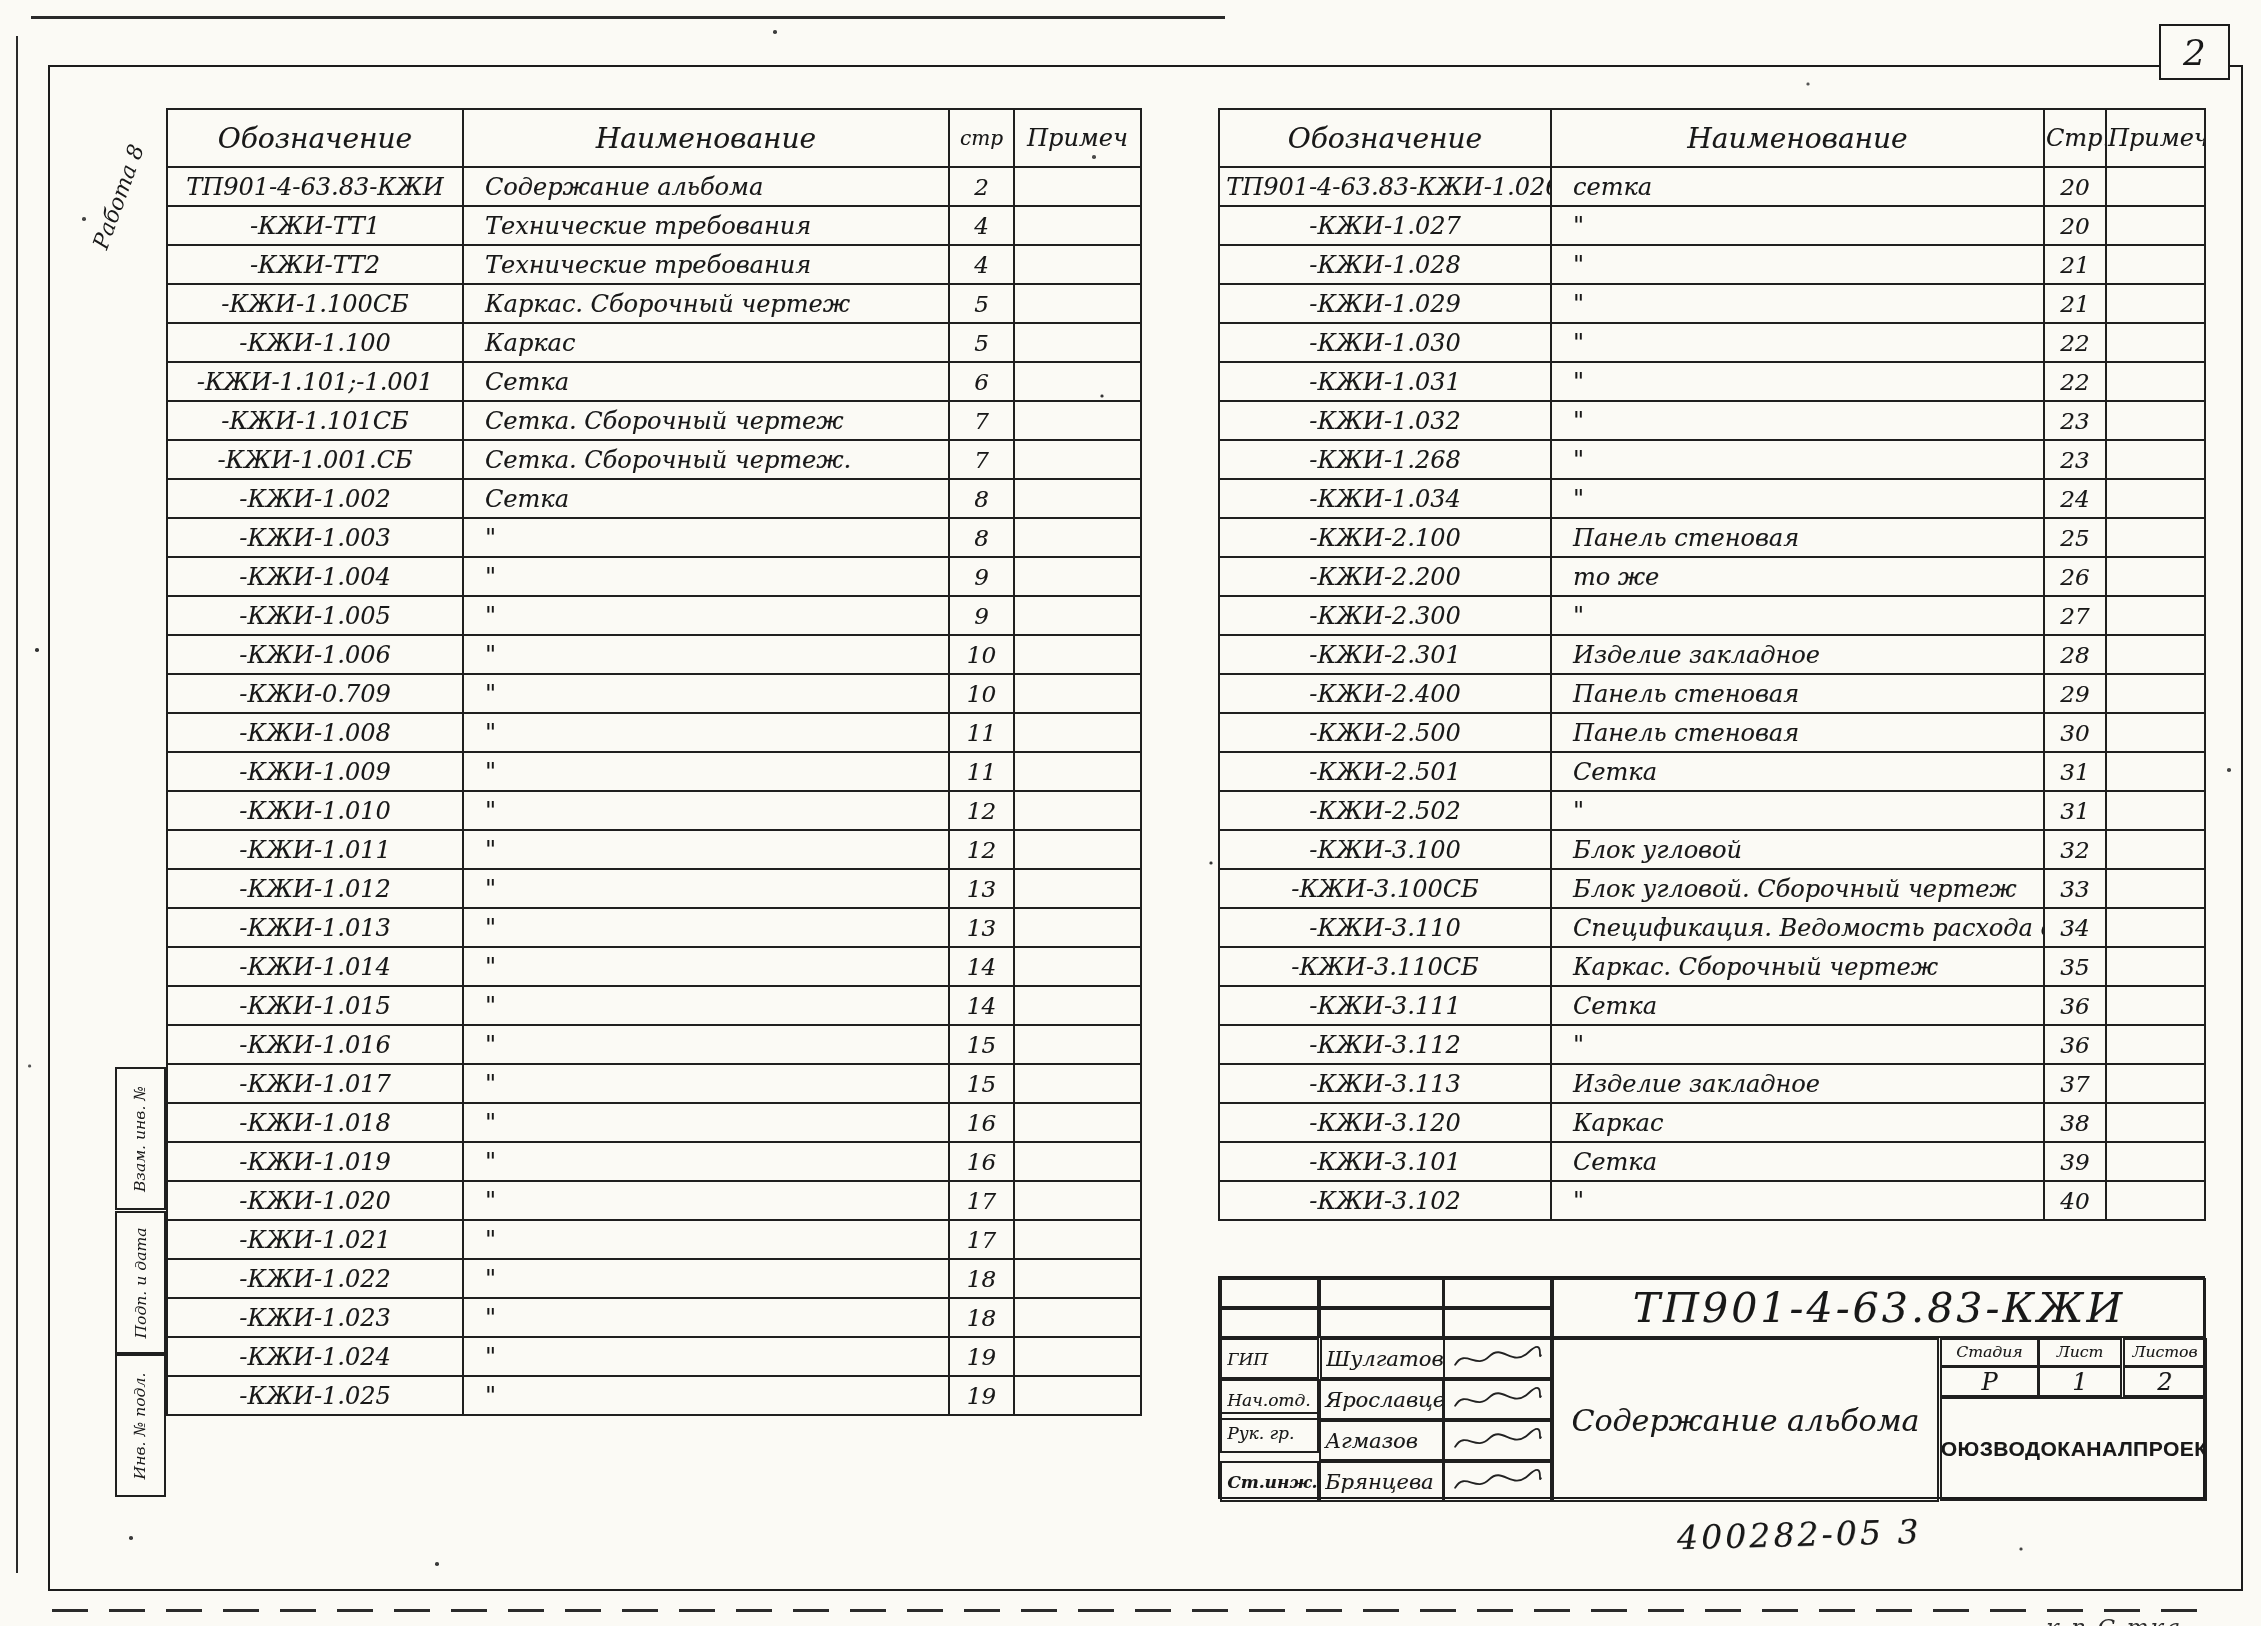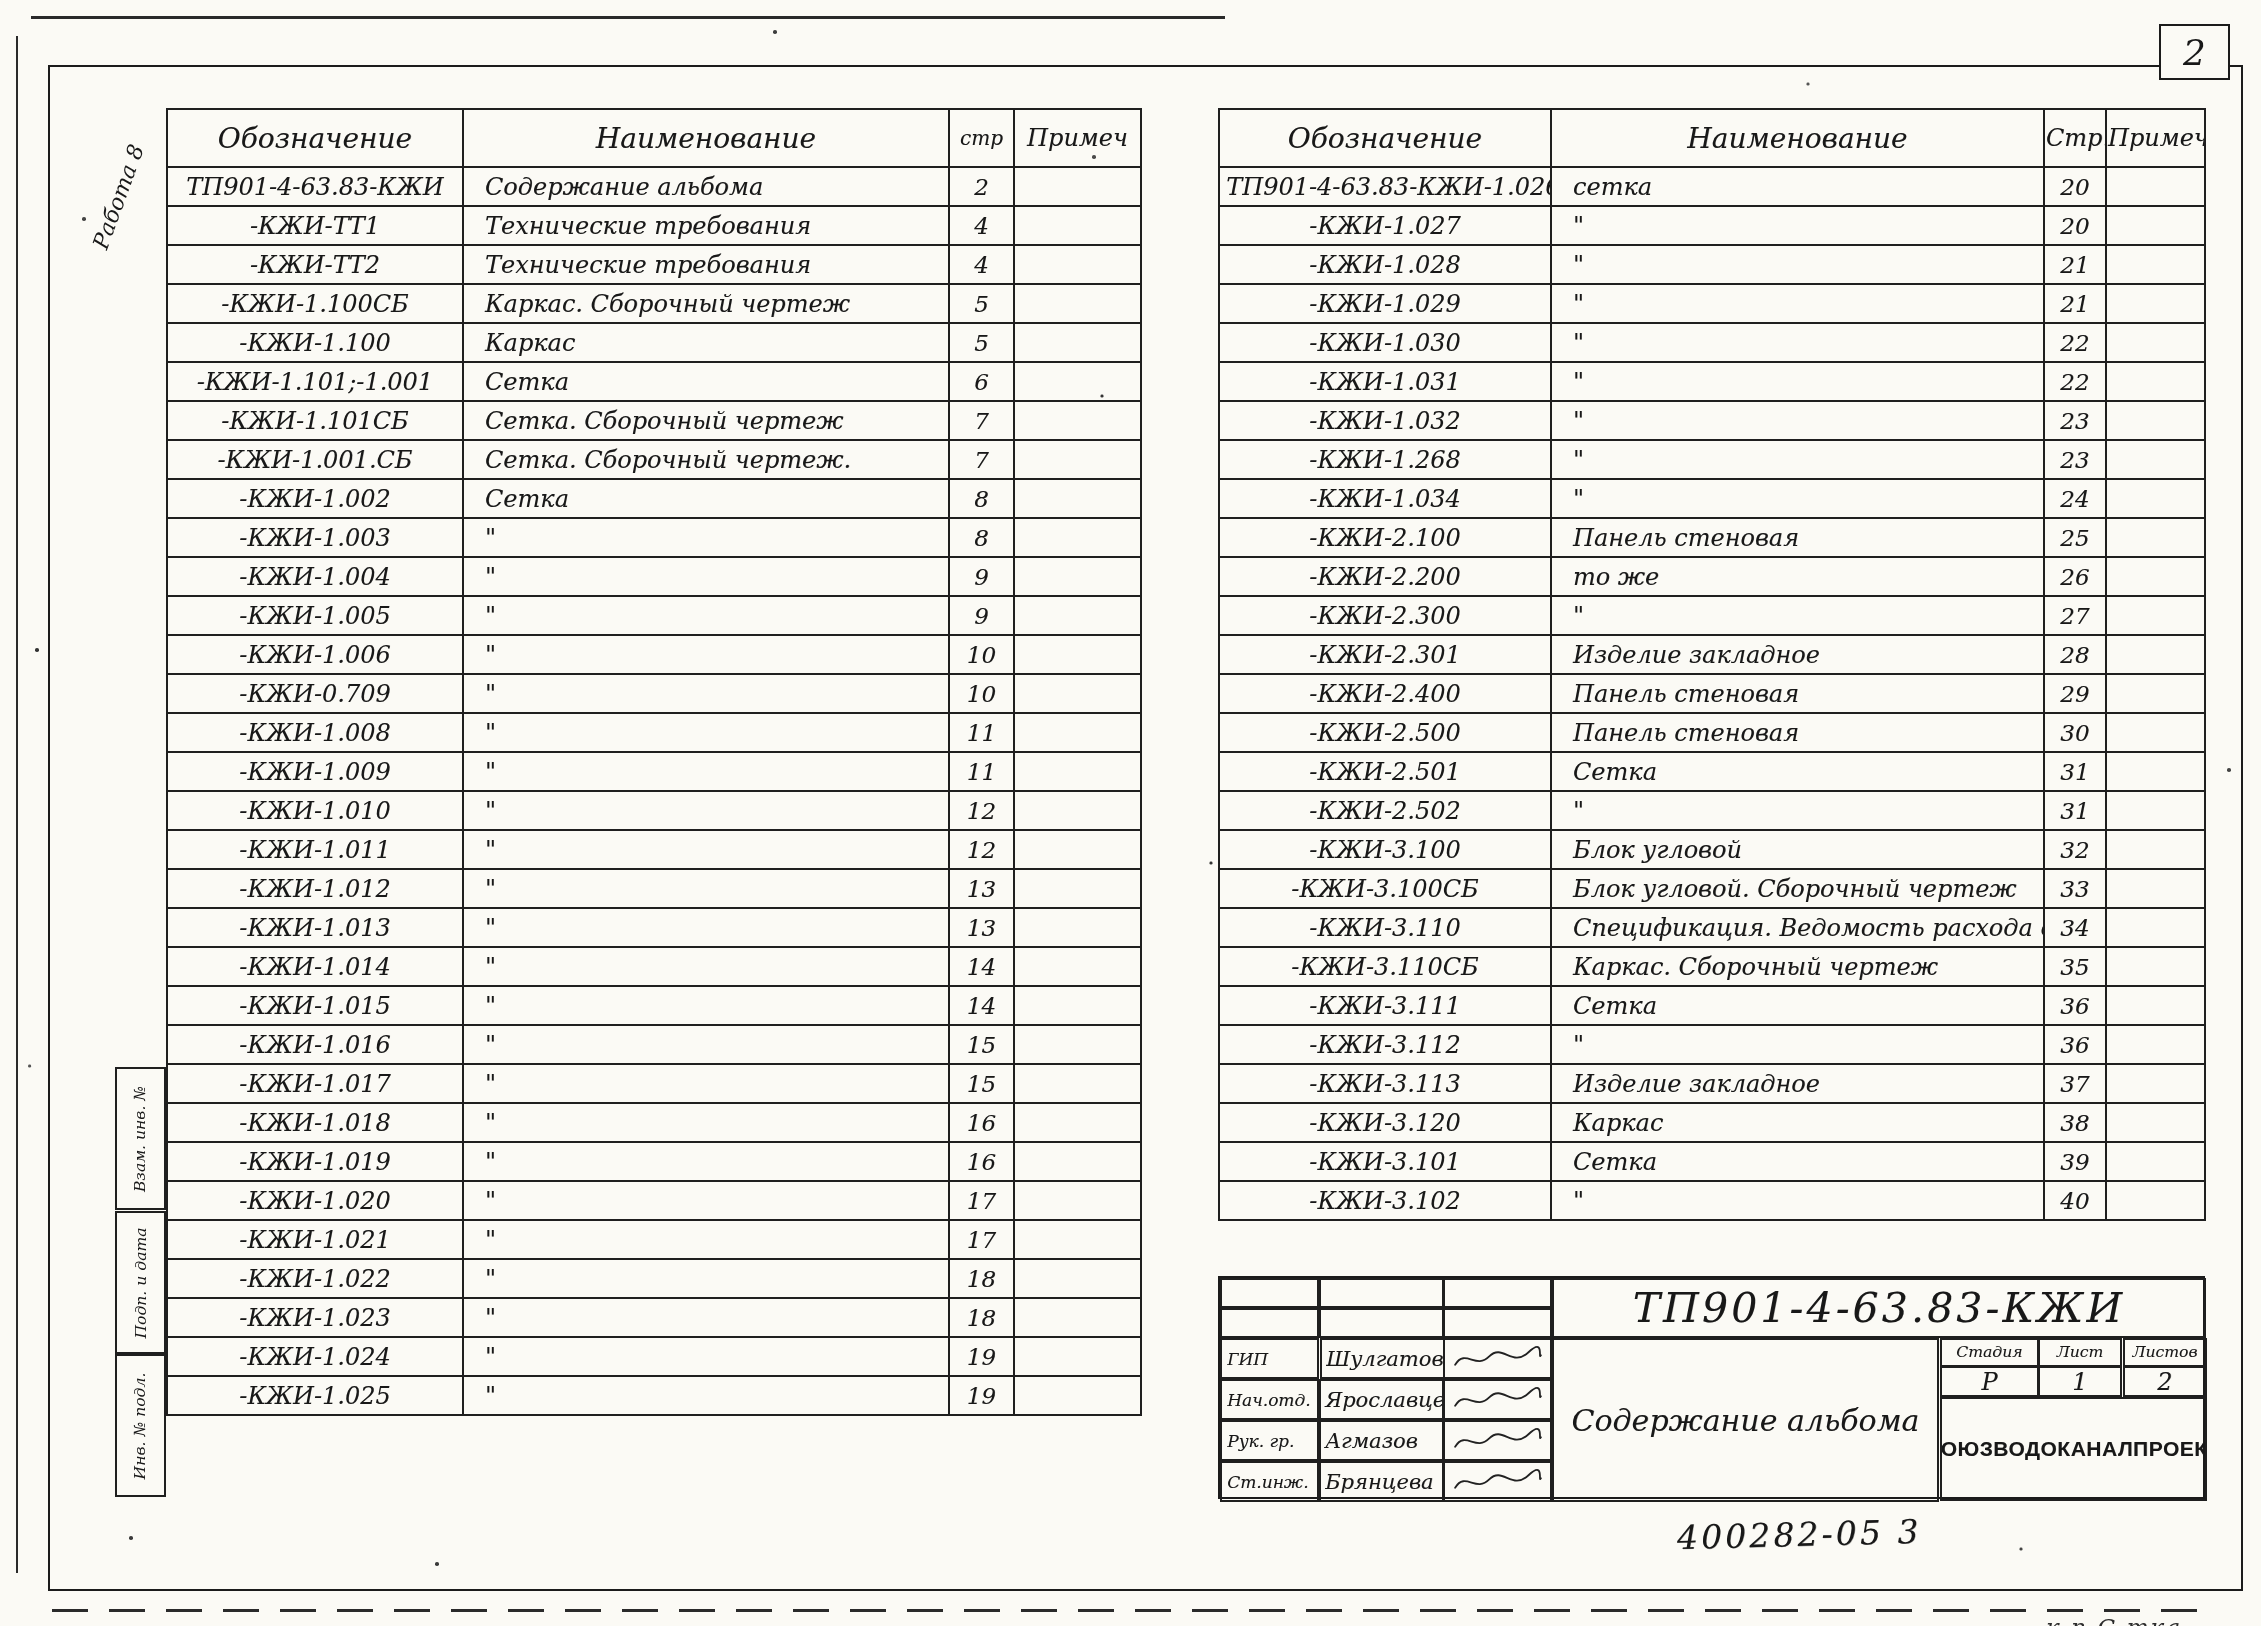--- a/index.html
+++ b/index.html
@@ -545,28 +545,28 @@
             <path d="M8 38 C 28 6, 48 48, 74 22 S 118 44, 150 14 S 168 30, 174 20" fill="none" stroke="#222" stroke-width="3.5" stroke-linecap="round"></path>
           </svg>
         </div>
         <div class="tcell role-cell" style="left: 0px; top: 101px; width: 99px; height: 41px;">Нач.отд.</div>
         <div class="tcell name-cell" style="left: 99px; top: 101px; width: 125px; height: 41px;">Ярославцев</div>
         <div class="tcell sig-cell" style="left: 223px; top: 101px; width: 109px; height: 41px;">
           <svg width="93" height="28" viewBox="0 0 180 54">
             <path d="M8 38 C 28 6, 48 48, 74 22 S 118 44, 150 14 S 168 30, 174 20" fill="none" stroke="#222" stroke-width="3.5" stroke-linecap="round"></path>
           </svg>
         </div>
-        <div class="tcell role-cell" style="left: 0px; top: 142px; width: 99px; height: 41px; text-align: center;">Рук. гр.</div>
+        <div class="tcell role-cell" style="left: 0px; top: 134px; width: 99px; height: 41px; text-align: center;">Рук. гр.</div>
         <div class="tcell name-cell" style="left: 99px; top: 142px; width: 125px; height: 41px;">Агмазов</div>
         <div class="tcell sig-cell" style="left: 223px; top: 142px; width: 109px; height: 41px;">
           <svg width="93" height="28" viewBox="0 0 180 54">
             <path d="M8 38 C 28 6, 48 48, 74 22 S 118 44, 150 14 S 168 30, 174 20" fill="none" stroke="#222" stroke-width="3.5" stroke-linecap="round"></path>
           </svg>
         </div>
-        <div class="tcell role-cell" style="left: 0px; top: 183px; width: 99px; height: 41px;">Ст.инж.</div>
+        <div class="tcell role-cell" style="left: 0px; top: 183px; width: 99px; height: 41px; font-weight: bold;">Ст.инж.</div>
         <div class="tcell name-cell" style="left: 99px; top: 183px; width: 125px; height: 41px;">Брянцева</div>
         <div class="tcell sig-cell" style="left: 223px; top: 183px; width: 109px; height: 41px;">
           <svg width="93" height="28" viewBox="0 0 180 54">
             <path d="M8 38 C 28 6, 48 48, 74 22 S 118 44, 150 14 S 168 30, 174 20" fill="none" stroke="#222" stroke-width="3.5" stroke-linecap="round"></path>
           </svg>
         </div>
       </div>
 
     <div class="tcell title-cell" style="left:332px;top:60px;width:387px;height:164px;">Содержание альбома</div>
 

